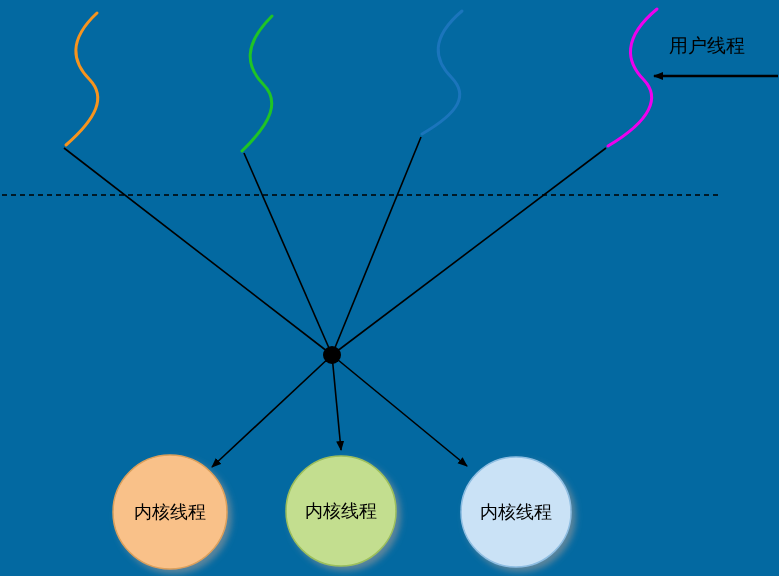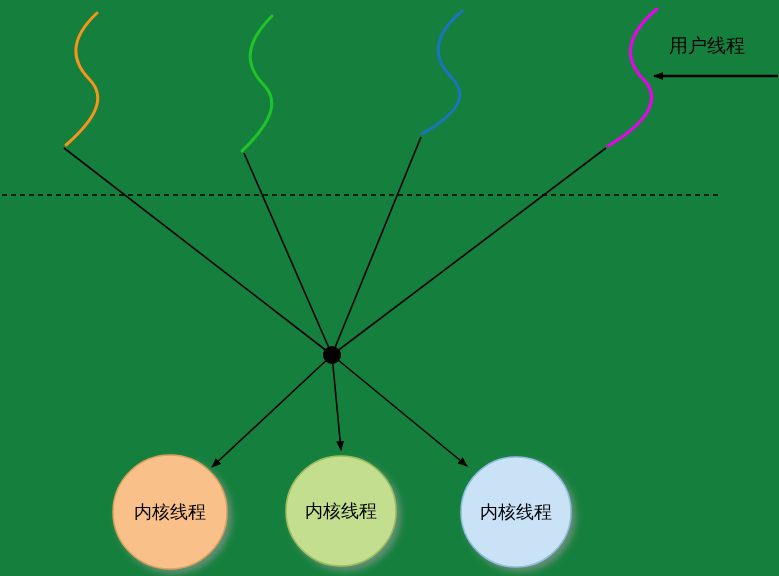--- a/index.html
+++ b/index.html
@@ -5,21 +5,21 @@
   html, body {
     margin: 0;
     padding: 0;
     background: #ffffff;
     font-family: "Liberation Sans", "DejaVu Sans", sans-serif;
   }
   .canvas {
     position: relative;
     width: 779px;
     height: 576px;
-    background: #15803d;
+    background: #0369a1;
     overflow: hidden;
   }
   svg text {
     font-family: "Liberation Sans", "DejaVu Sans", sans-serif;
     fill: #000000;
   }
   .thread-label { font-size: 19px; }
   .kernel-label { font-size: 18px; }
 </style>
 </head>

